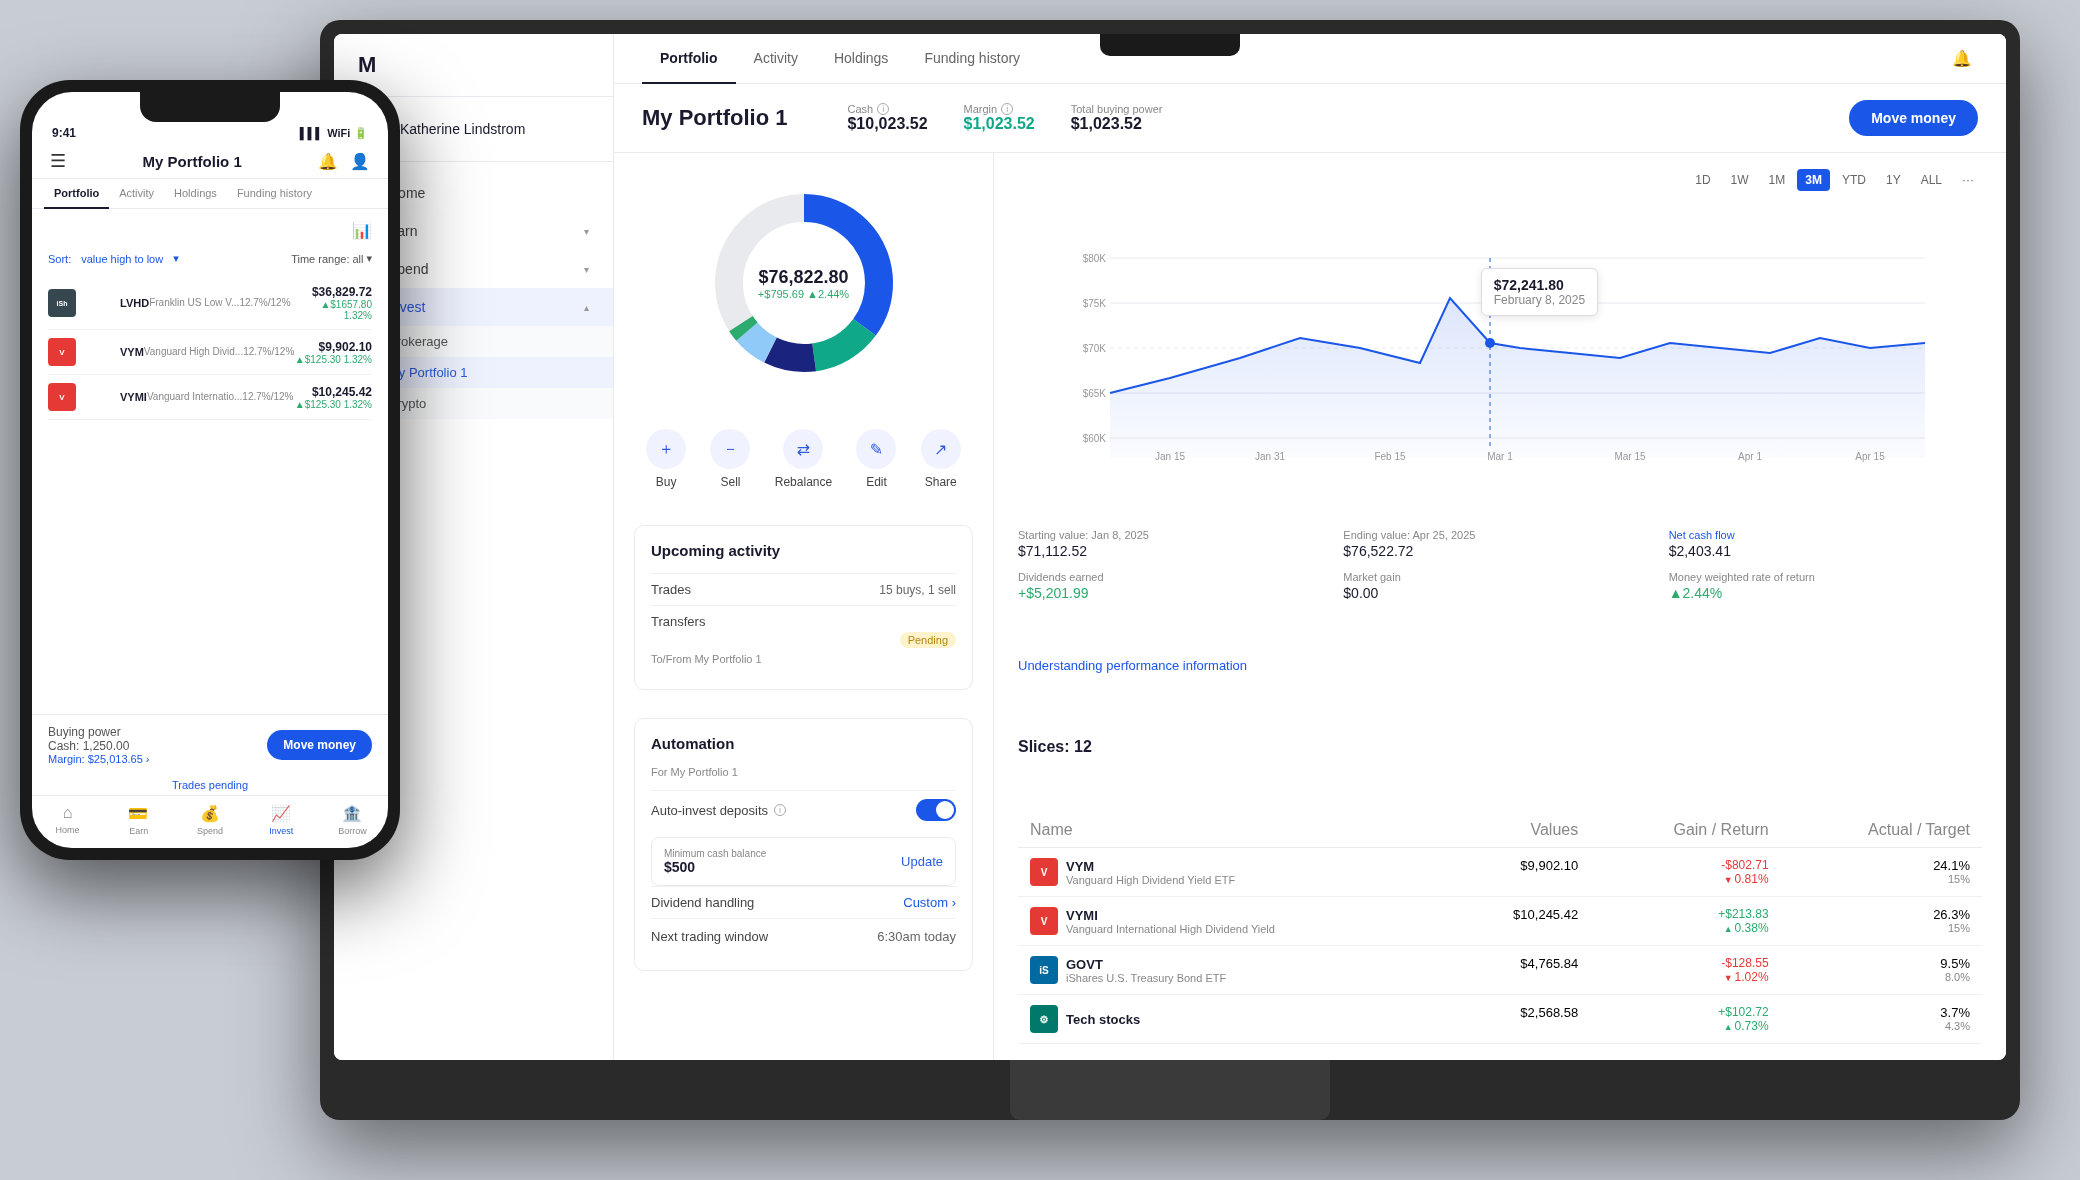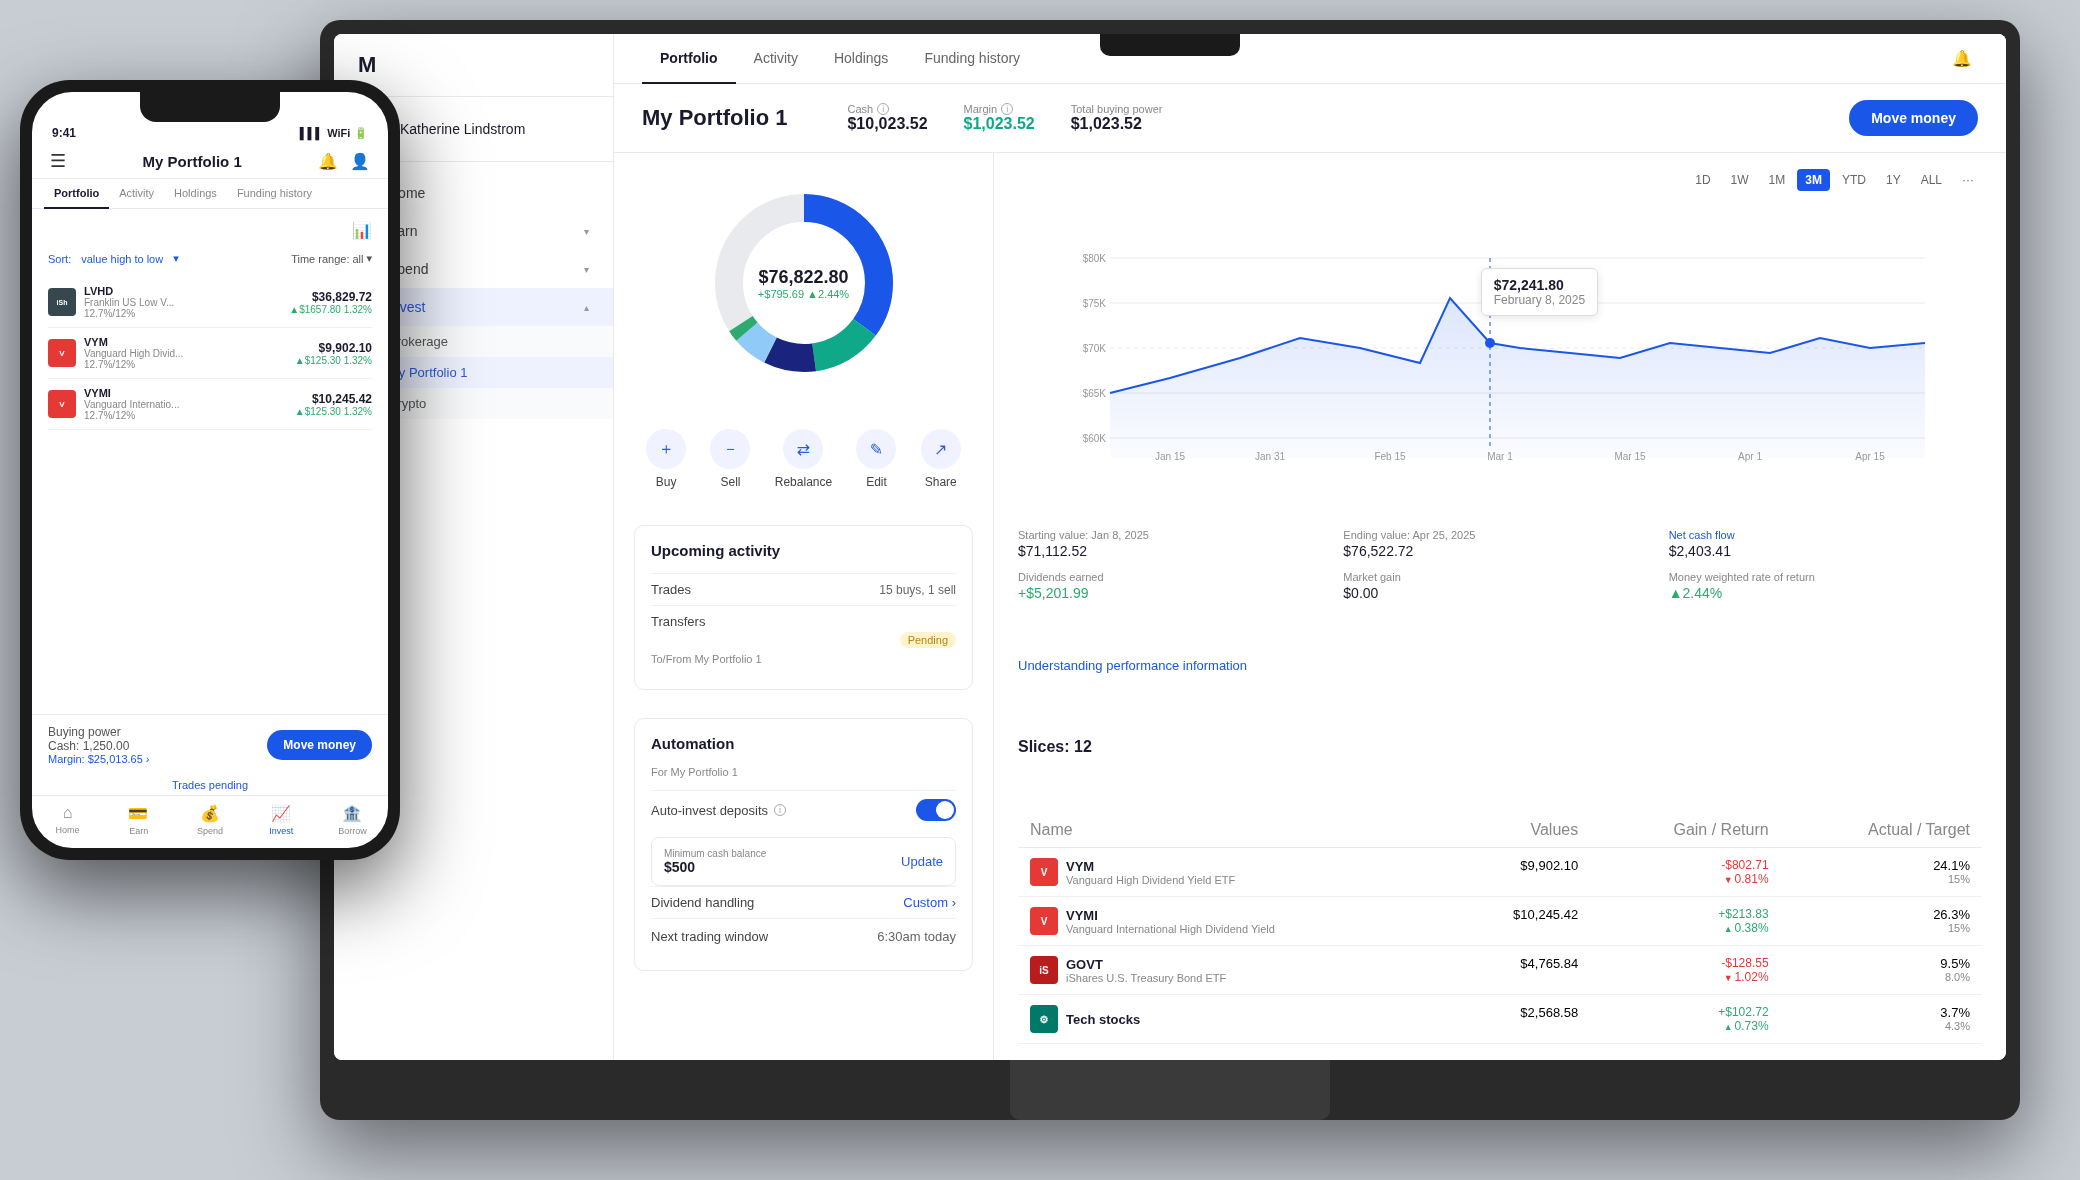--- a/index.html
+++ b/index.html
@@ -528,21 +528,21 @@
     .slice-logo {
       width: 28px; height: 28px;
       border-radius: 4px;
       display: flex; align-items: center; justify-content: center;
       font-size: 10px;
       font-weight: 700;
       color: #fff;
       margin-right: 8px;
     }
     .logo-red { background: #e53935; }
-    .logo-dark { background: #b91c1c; }
+    .logo-dark { background: #0369a1; }
     .logo-teal { background: #00796b; }
     .slice-row-name {
       display: flex;
       align-items: center;
     }
     .gain-positive { color: #2daa6e; font-size: 12px; }
     .gain-negative { color: #e53935; font-size: 12px; }
     .gain-up::before { content: '▲'; margin-right: 2px; font-size: 9px; }
     .gain-down::before { content: '▼'; margin-right: 2px; font-size: 9px; }
 
@@ -706,21 +706,21 @@
       border-radius: 4px;
       background: #37474f;
       display: flex;
       align-items: center;
       justify-content: center;
       font-size: 8px;
       font-weight: 700;
       color: #fff;
     }
     .holding-logo.red { background: #e53935; }
-    .holding-info { display: flex; flex-direction: column; }
+    .holding-info { display: flex; flex-direction: row; margin-left: 36px; }
     .holding-ticker {
       font-size: 11px;
       font-weight: 700;
       color: #1a1a2e;
     }
     .holding-name {
       font-size: 10px;
       color: #888;
       max-width: 100px;
       overflow: hidden;

